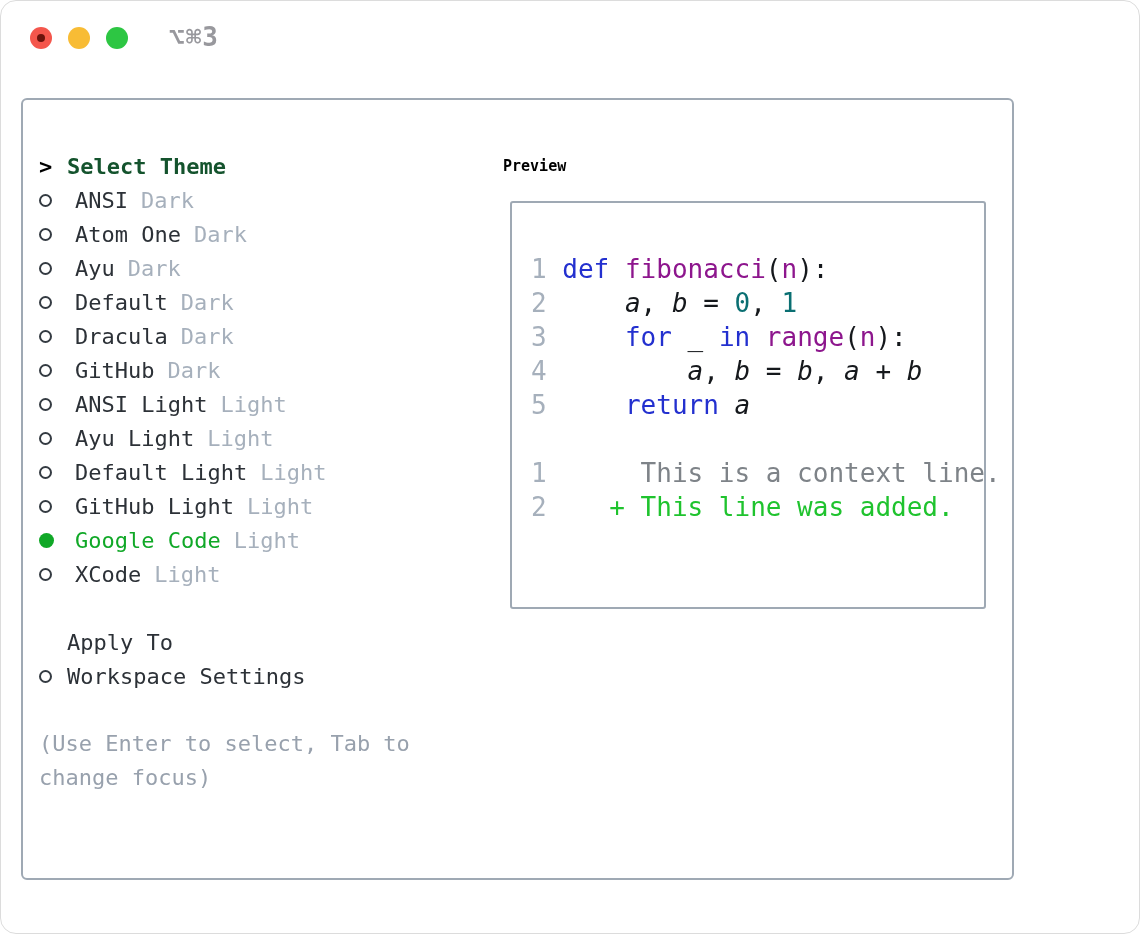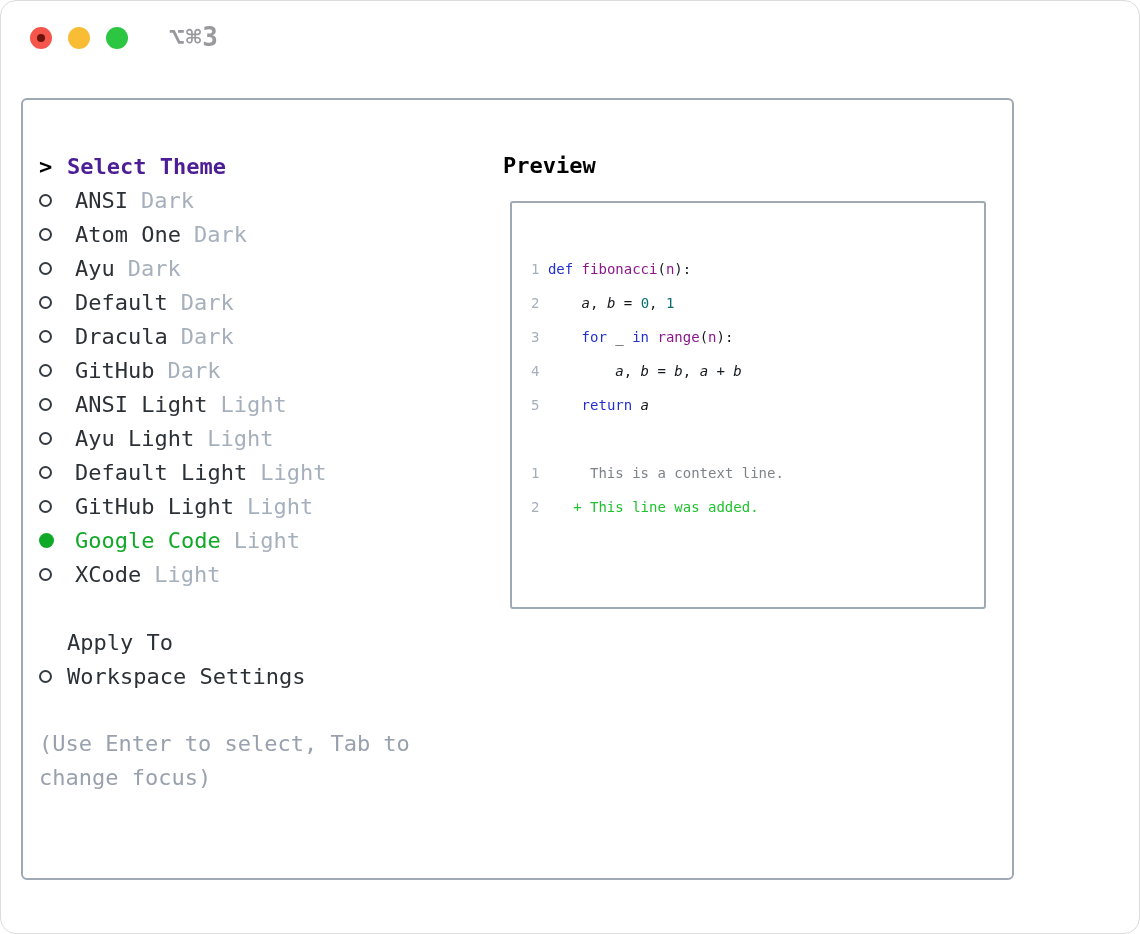--- a/index.html
+++ b/index.html
@@ -28,34 +28,34 @@
   .panel{
     position:absolute;left:20px;top:97px;width:989px;height:778px;
     border:2px solid var(--border_gray);border-radius:6px;background:#fff;
   }
   .left-col{position:absolute;left:16px;top:49px;font-size:22px;color:var(--text_dark);}
   .row{display:flex;align-items:center;height:34px;white-space:pre;}
   .marker{width:28px;display:flex;align-items:center;flex:0 0 28px;}
   .arrow{font-weight:bold;color:#000;}
   .radio{width:13px;height:13px;border:2px solid #343b42;border-radius:50%;box-sizing:border-box;}
   .radio.filled{width:15px;height:15px;border:none;background:var(--accent_green);}
-  .hdr-label{font-weight:bold;color:#4c1d95;}
+  .hdr-label{font-weight:bold;color:#14532d;}
   .t-name{margin-right:13px;margin-left:8px;}
   .row.selected .t-name{color:var(--accent_green);}
   .row.selected .opt-label{color:var(--accent_green);}
   .t-variant{color:var(--muted);}
   .spacer{height:34px;}
   .hint{width:430px;line-height:34px;color:var(--hint_gray);font-size:22px;}
   
-  .preview-title{position:absolute;left:480px;top:49px;height:34px;line-height:34px;font-size:22px;font-weight:bold;color:#000;}
+  .preview-title{position:absolute;left:480px;top:49px;height:34px;line-height:34px;font-size:15px;font-weight:bold;color:#000;}
   .preview-box{
     position:absolute;left:487px;top:101px;width:472px;height:404px;
     border:2px solid var(--border_gray);border-radius:3px;background:#fff;
   }
-  .code{position:absolute;left:19px;top:49px;font-size:14px;}
+  .code{position:absolute;left:19px;top:49px;font-size:26px;}
   .code-line{height:34px;line-height:34px;white-space:pre;color:#15181c;}
   .code-line .ln{color:var(--muted);}
   .code-line .kw{color:var(--keyword_blue);}
   .code-line .fn{color:var(--function_purple);}
   .code-line .nm{color:var(--number_teal);}
   .code-line .vr{font-style:italic;color:#15181c;}
   .code-line .pl{color:#15181c;}
   .code-line .ctx{color:var(--context_gray);}
   .code-line .del{color:var(--deleted_red);}
   .code-line .add{color:var(--added_green);}

